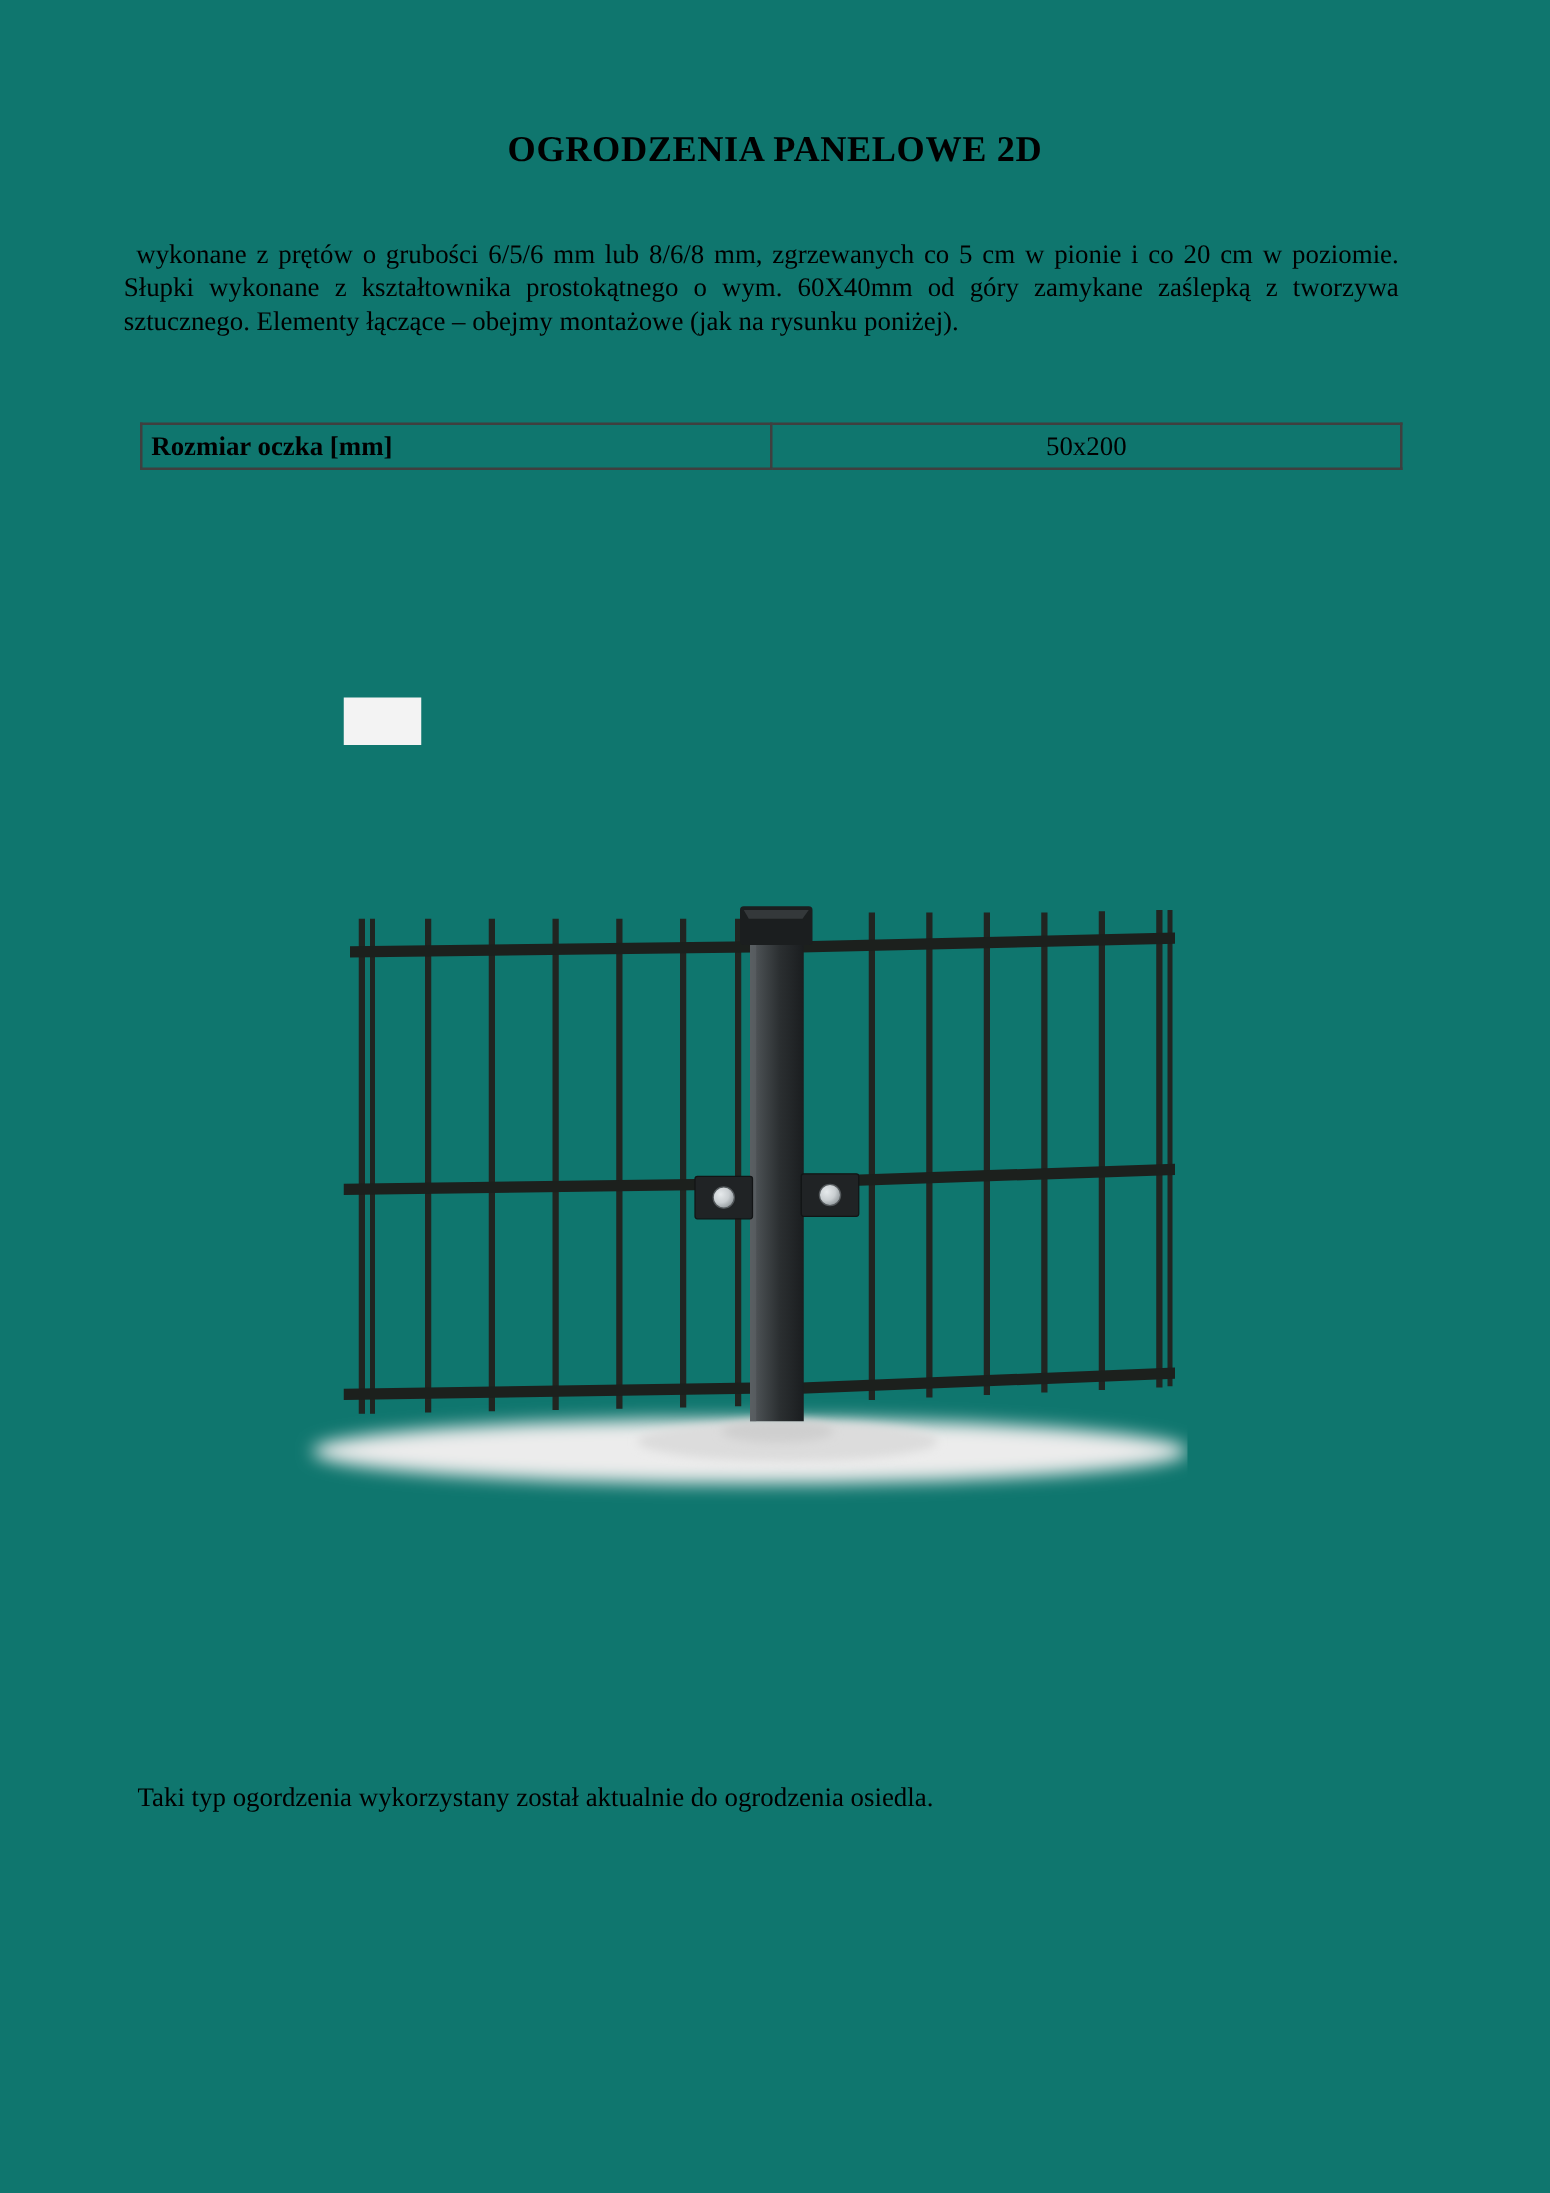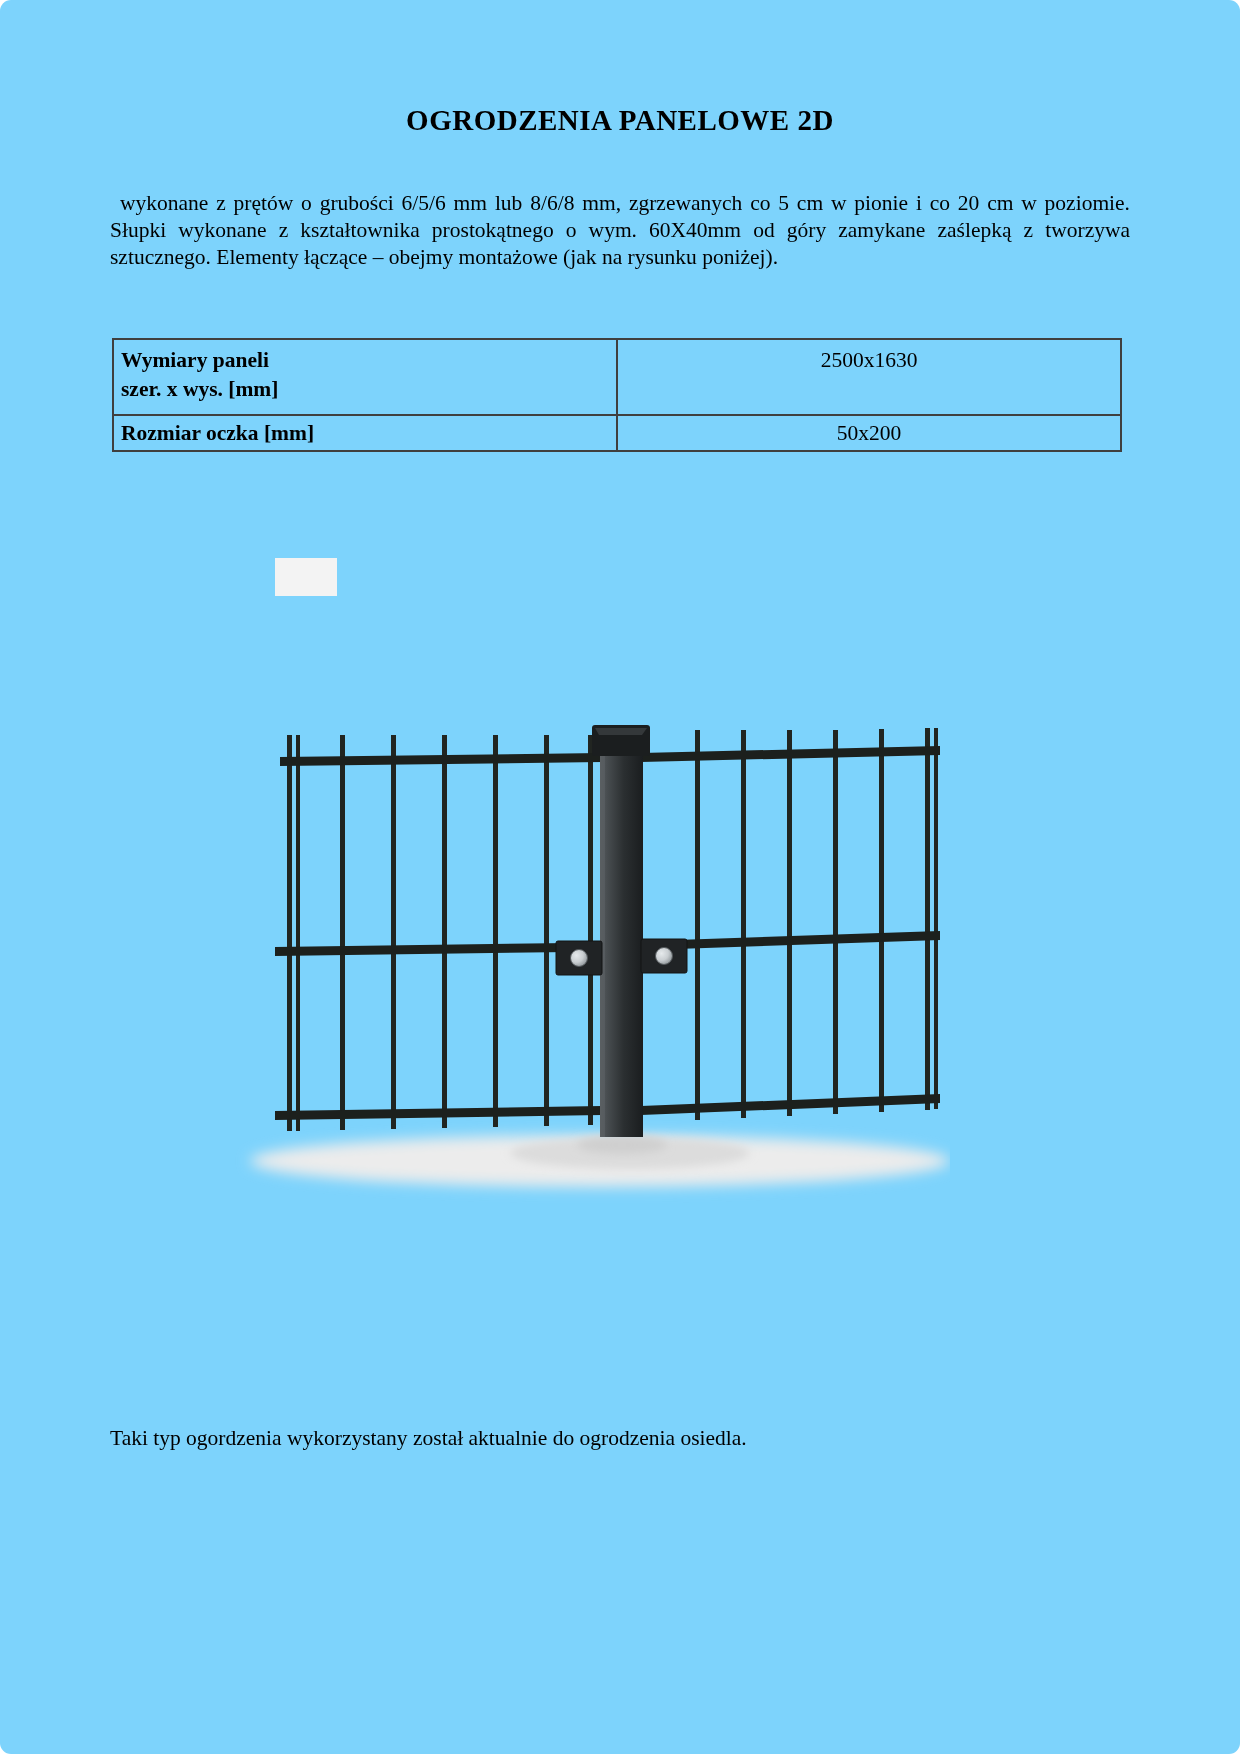--- a/index.html
+++ b/index.html
@@ -4,31 +4,31 @@
 <style>
   html,body{margin:0;padding:0;}
   body{
     width:1240px;height:1754px;
     background:#ffffff;
     font-family:"Liberation Serif", serif;
     color:#000;
     position:relative;
     overflow:hidden;
   }
-  .page{position:absolute;left:0;top:0;width:1240px;height:1754px;background:#7dd3fc;border-radius:11px;}
+  .page{position:absolute;left:0;top:0;width:1240px;height:1754px;background:#0f766e;}
 
   .doc-title{
     position:absolute;left:0;top:104px;width:1240px;
     text-align:center;
     font-size:29px;font-weight:bold;
     letter-spacing:0.5px;
   }
 
   .intro{
-    position:absolute;left:110px;top:168px;width:1020px;
+    position:absolute;left:99px;top:168px;width:1020px;
     font-size:21.5px;line-height:27px;
     text-align:justify;
     text-indent:10px;
   }
 
   .spec-table{
     position:absolute;left:112px;top:338px;
     width:1010px;
     border-collapse:collapse;
     table-layout:fixed;
@@ -72,27 +72,20 @@
   <div class="doc-title">OGRODZENIA PANELOWE 2D</div>
 
   <p class="intro">wykonane z prętów o grubości 6/5/6 mm lub 8/6/8 mm, zgrzewanych co 5 cm w pionie i co 20 cm w poziomie. Słupki wykonane z kształtownika prostokątnego o wym. 60X40mm od góry zamykane zaślepką z tworzywa sztucznego. Elementy łączące – obejmy montażowe (jak na rysunku poniżej).</p>
 
   <table class="spec-table">
     <colgroup>
         <col style="width:50%">
         <col style="width:50%">
       </colgroup>
     <tbody>
-      <tr class="r1">
-        <td class="lbl">
-          <span>Wymiary paneli</span><br>
-          <span>szer. x wys. [mm]</span>
-        </td>
-        <td class="val">2500x1630</td>
-      </tr>
       <tr class="r3">
         <td class="lbl">Rozmiar oczka [mm]</td>
         <td class="val">50x200</td>
       </tr>
     </tbody>
   </table>
 
   <div class="fence-wrap">
     <svg width="720" height="660" viewBox="0 0 720 660" xmlns="http://www.w3.org/2000/svg">
       <defs>

